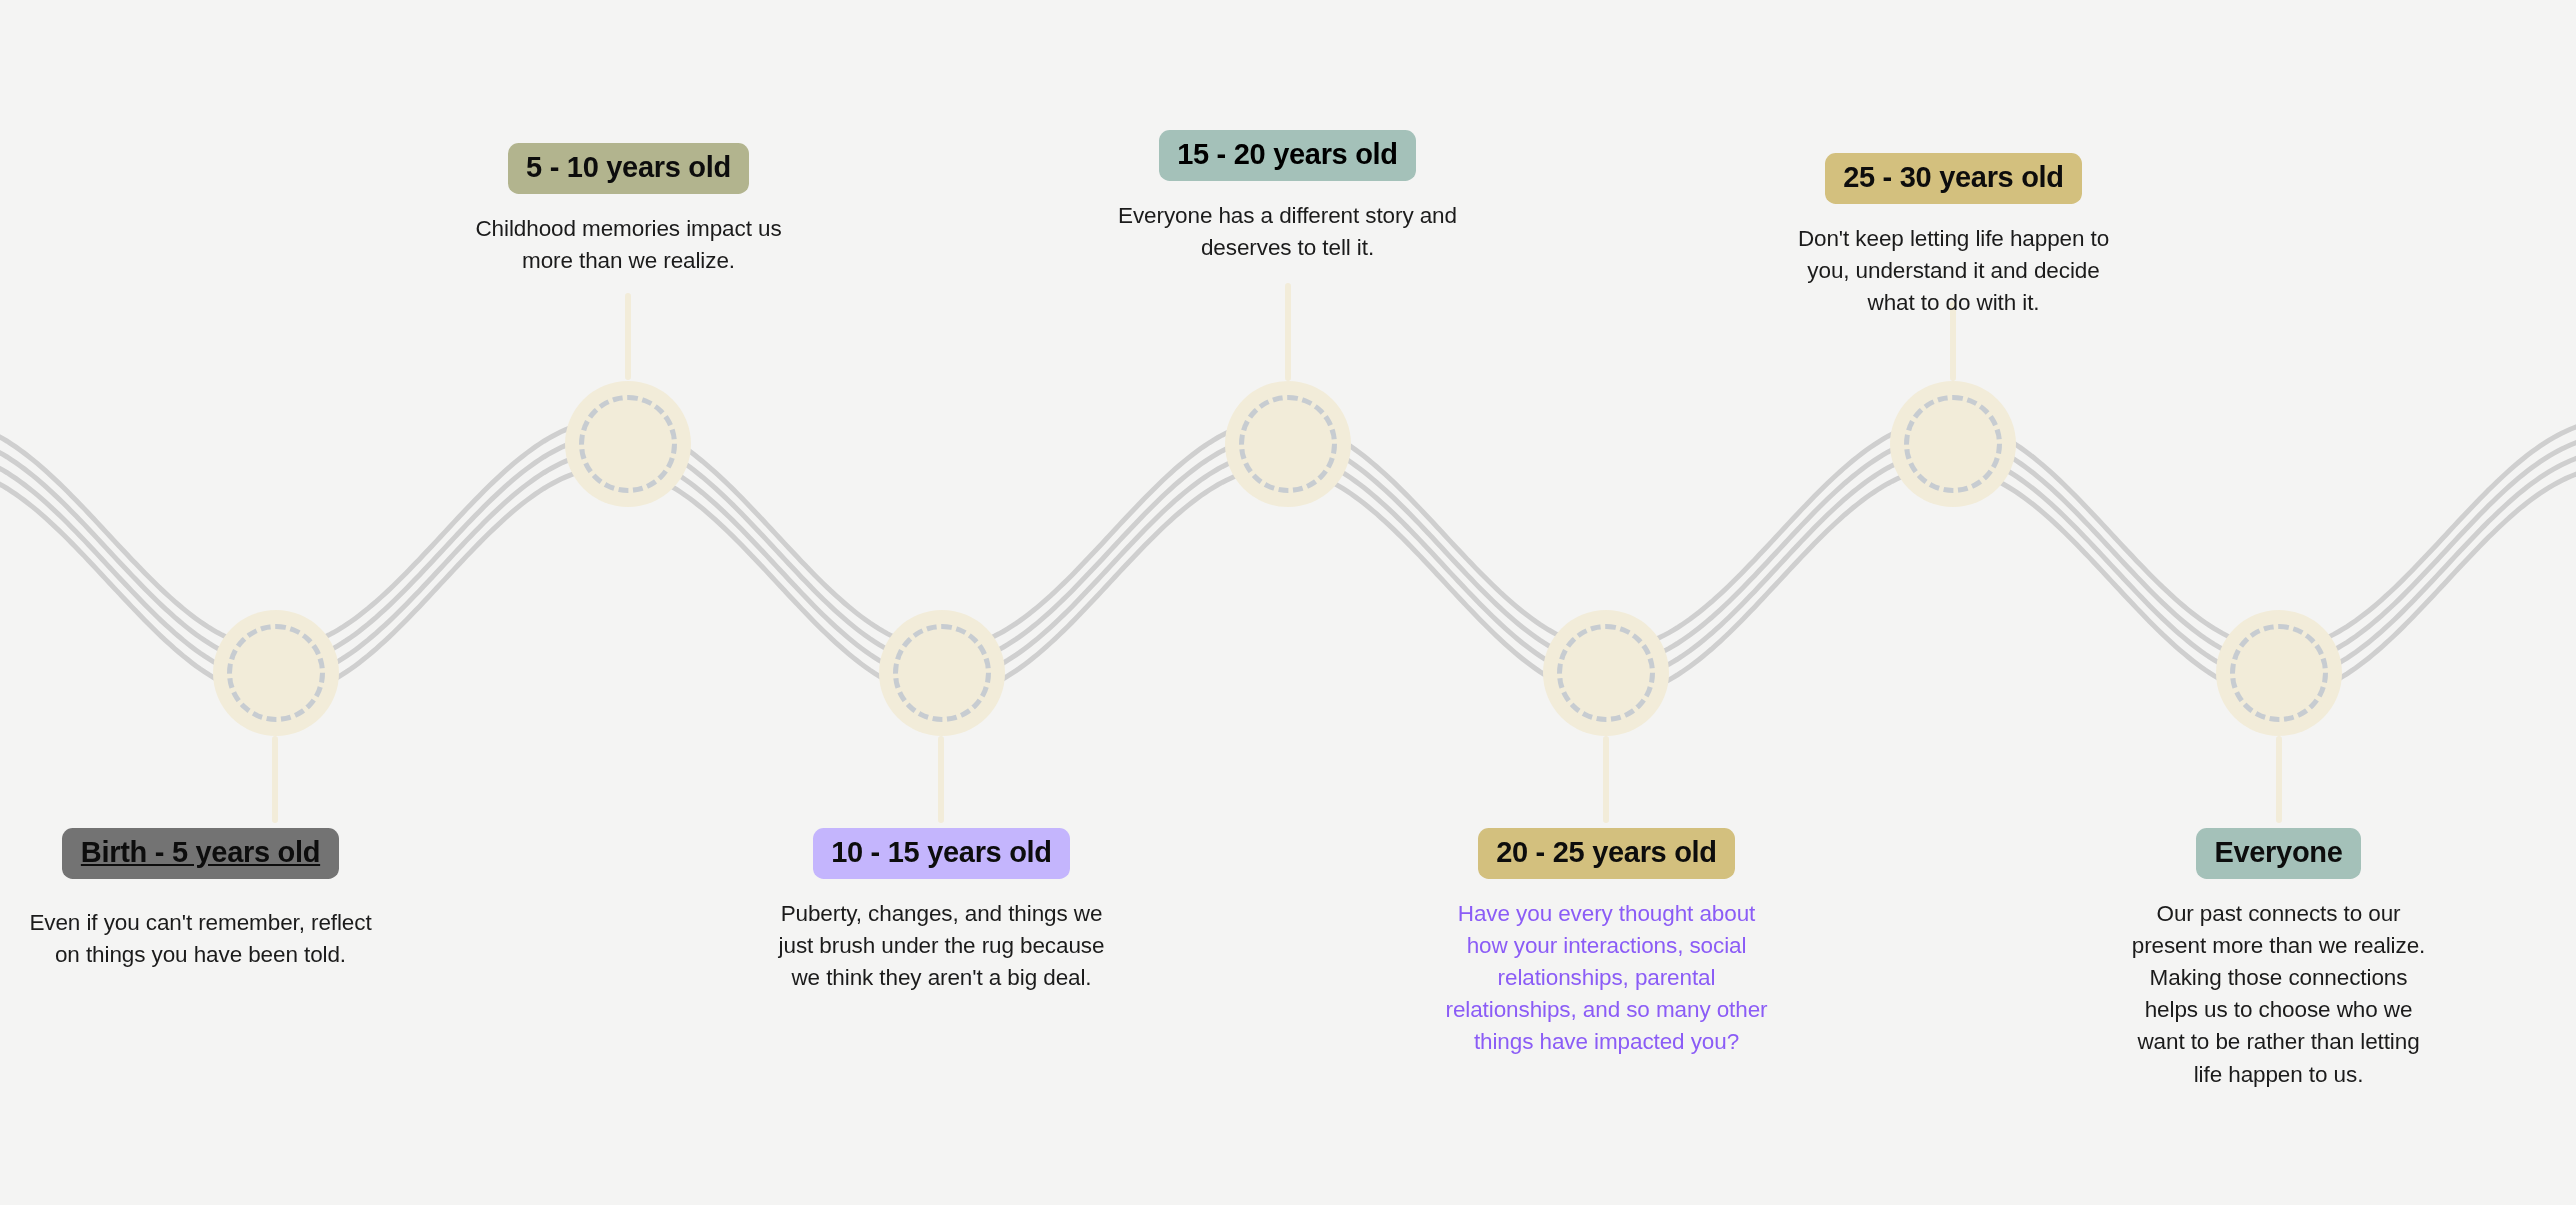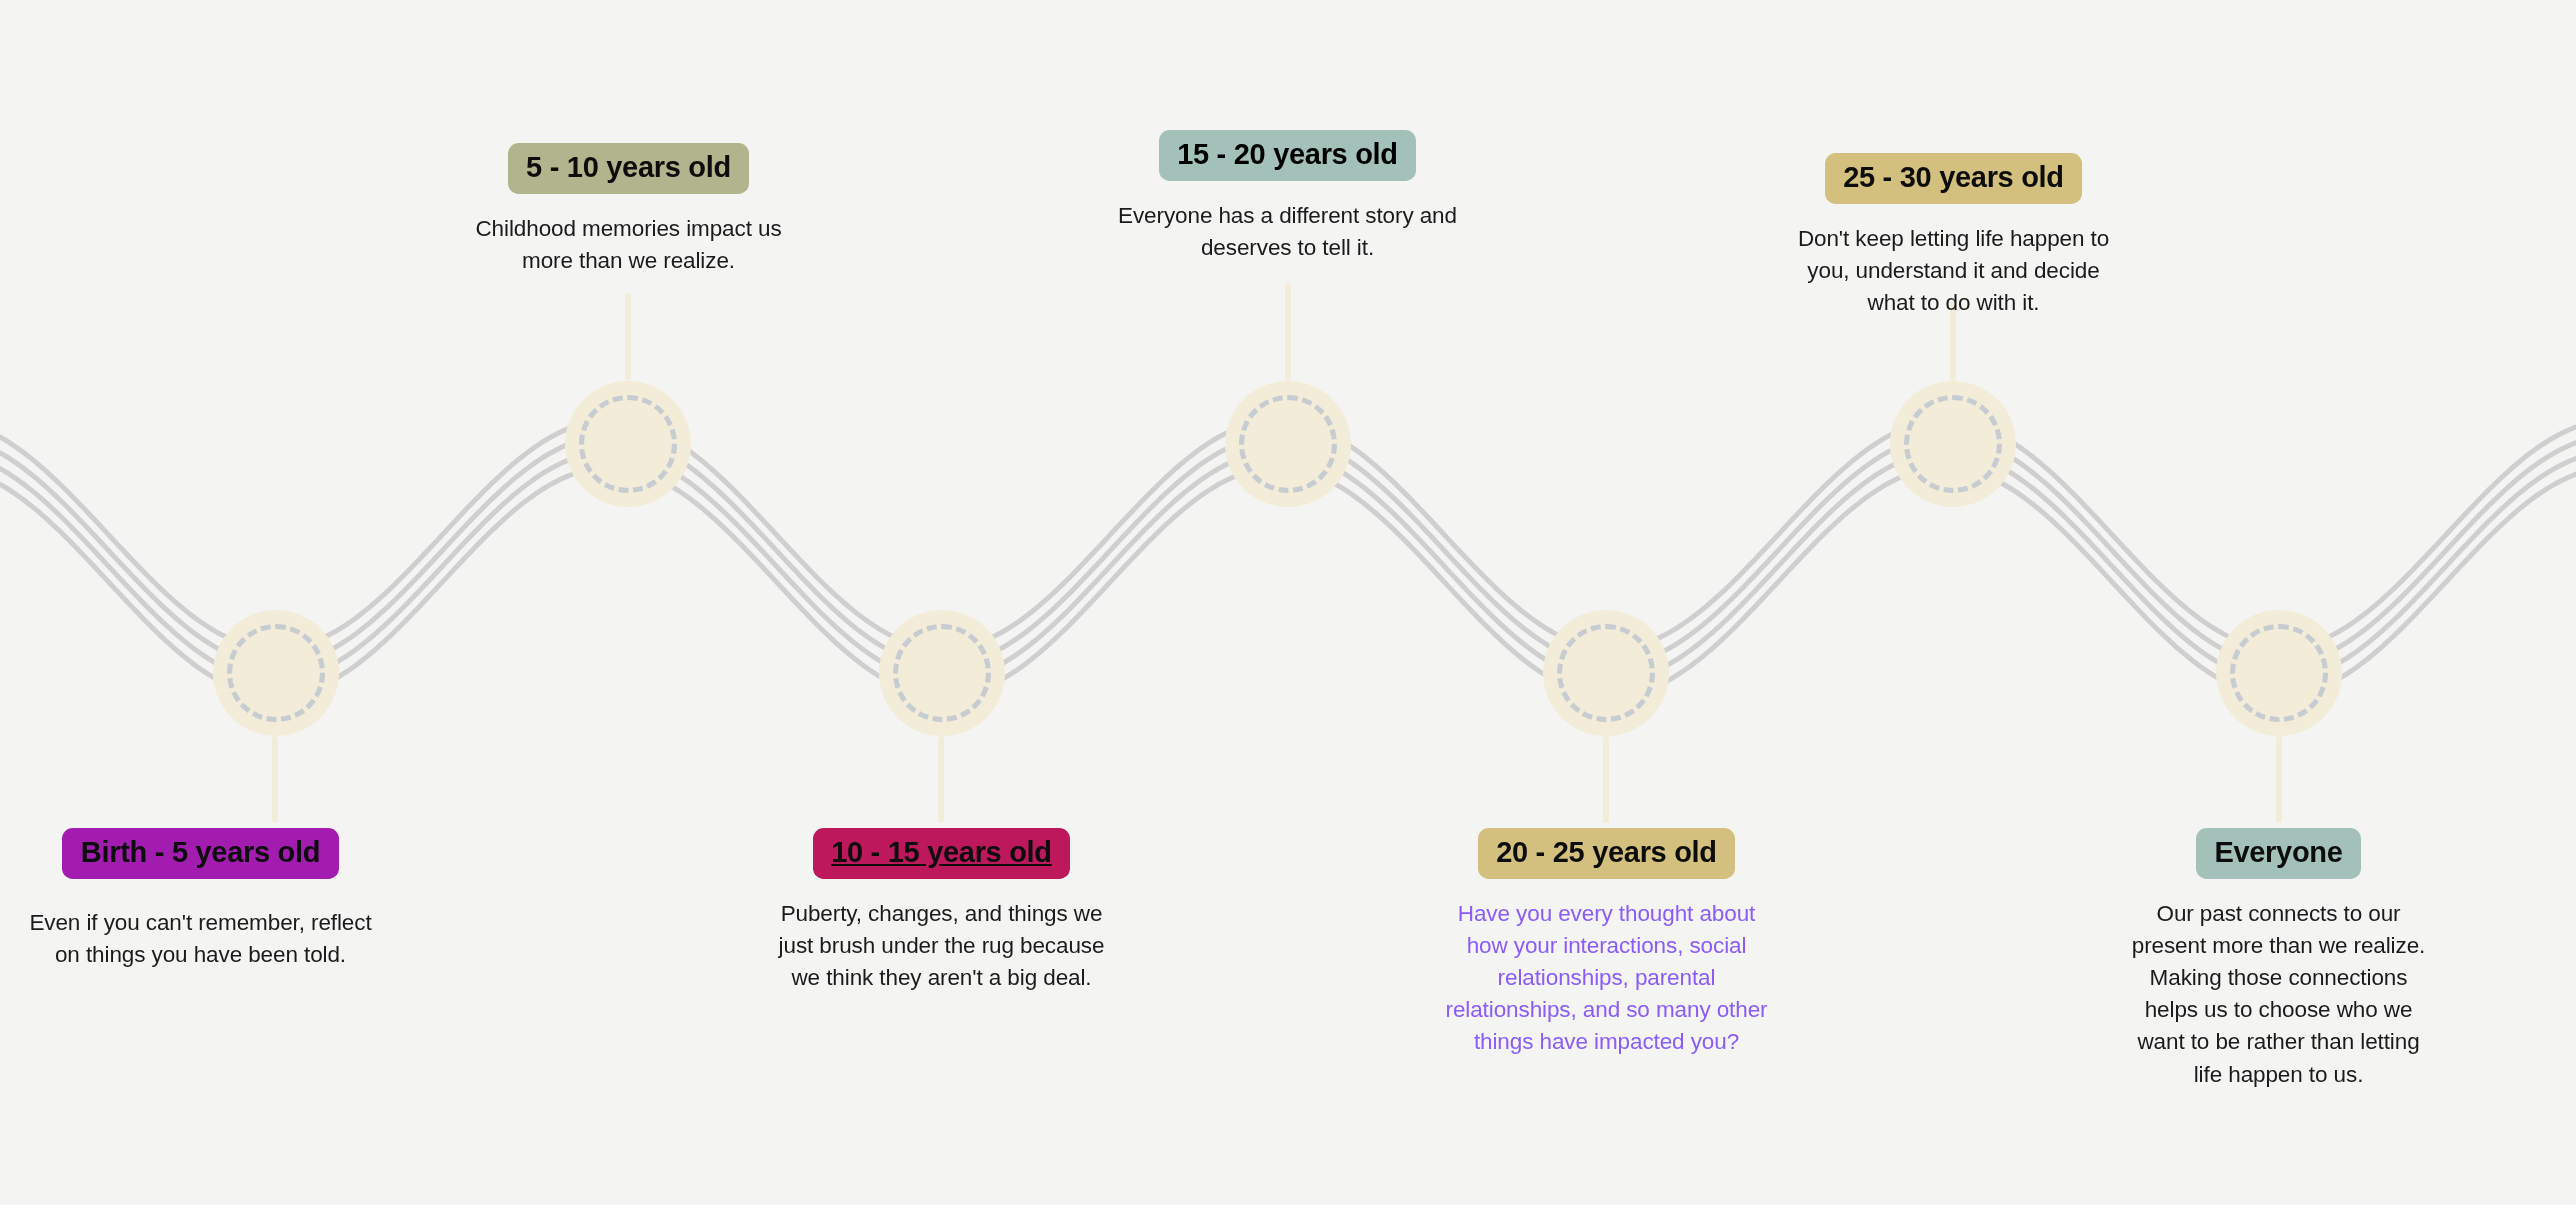--- a/index.html
+++ b/index.html
@@ -104,33 +104,33 @@
         <path d="M-80.0,609.0 L-74.0,609.2 L-68.0,609.7 L-62.0,610.4 L-56.0,611.4 L-50.0,612.6 L-44.0,614.1 L-38.0,615.9 L-32.0,617.9 L-26.0,620.1 L-20.0,622.6 L-14.0,625.3 L-8.0,628.3 L-2.0,631.5 L4.0,634.9 L10.0,638.5 L16.0,642.4 L22.0,646.4 L28.0,650.7 L34.0,655.1 L40.0,659.7 L46.0,664.5 L52.0,669.5 L58.0,674.7 L64.0,680.0 L70.0,685.4 L76.0,691.0 L82.0,696.7 L88.0,702.5 L94.0,708.4 L100.0,714.5 L106.0,720.6 L112.0,726.8 L118.0,733.0 L124.0,739.4 L130.0,745.7 L136.0,752.2 L142.0,758.6 L148.0,765.1 L154.0,771.5 L160.0,778.0 L166.0,784.4 L172.0,790.8 L178.0,797.2 L184.0,803.6 L190.0,809.8 L196.0,816.0 L202.0,822.2 L208.0,828.2 L214.0,834.2 L220.0,840.0 L226.0,845.8 L232.0,851.4 L238.0,856.8 L244.0,862.2 L250.0,867.3 L256.0,872.4 L262.0,877.2 L268.0,881.9 L274.0,886.4 L280.0,890.7 L286.0,894.8 L292.0,898.7 L298.0,902.3 L304.0,905.8 L310.0,909.0 L316.0,912.0 L322.0,914.8 L328.0,917.4 L334.0,919.7 L340.0,921.7 L346.0,923.5 L352.0,925.1 L358.0,926.4 L364.0,927.4 L370.0,928.2 L376.0,928.7 L382.0,929.0 L388.0,929.0 L394.0,928.7 L400.0,928.2 L406.0,927.4 L412.0,926.4 L418.0,925.1 L424.0,923.5 L430.0,921.7 L436.0,919.7 L442.0,917.4 L448.0,914.8 L454.0,912.0 L460.0,909.0 L466.0,905.8 L472.0,902.3 L478.0,898.7 L484.0,894.8 L490.0,890.7 L496.0,886.4 L502.0,881.9 L508.0,877.2 L514.0,872.4 L520.0,867.3 L526.0,862.2 L532.0,856.8 L538.0,851.4 L544.0,845.8 L550.0,840.0 L556.0,834.2 L562.0,828.2 L568.0,822.2 L574.0,816.0 L580.0,809.8 L586.0,803.6 L592.0,797.2 L598.0,790.8 L604.0,784.4 L610.0,778.0 L616.0,771.5 L622.0,765.1 L628.0,758.6 L634.0,752.2 L640.0,745.7 L646.0,739.4 L652.0,733.0 L658.0,726.8 L664.0,720.6 L670.0,714.5 L676.0,708.4 L682.0,702.5 L688.0,696.7 L694.0,691.0 L700.0,685.4 L706.0,680.0 L712.0,674.7 L718.0,669.5 L724.0,664.5 L730.0,659.7 L736.0,655.1 L742.0,650.7 L748.0,646.4 L754.0,642.4 L760.0,638.5 L766.0,634.9 L772.0,631.5 L778.0,628.3 L784.0,625.3 L790.0,622.6 L796.0,620.1 L802.0,617.9 L808.0,615.9 L814.0,614.1 L820.0,612.6 L826.0,611.4 L832.0,610.4 L838.0,609.7 L844.0,609.2 L850.0,609.0 L856.0,609.1 L862.0,609.4 L868.0,610.0 L874.0,610.8 L880.0,611.9 L886.0,613.3 L892.0,614.9 L898.0,616.7 L904.0,618.8 L910.0,621.2 L916.0,623.8 L922.0,626.6 L928.0,629.7 L934.0,633.0 L940.0,636.5 L946.0,640.2 L952.0,644.1 L958.0,648.3 L964.0,652.6 L970.0,657.1 L976.0,661.9 L982.0,666.7 L988.0,671.8 L994.0,677.0 L1000.0,682.4 L1006.0,687.9 L1012.0,693.5 L1018.0,699.3 L1024.0,705.1 L1030.0,711.1 L1036.0,717.2 L1042.0,723.3 L1048.0,729.6 L1054.0,735.9 L1060.0,742.2 L1066.0,748.6 L1072.0,755.0 L1078.0,761.5 L1084.0,767.9 L1090.0,774.4 L1096.0,780.8 L1102.0,787.3 L1108.0,793.7 L1114.0,800.0 L1120.0,806.4 L1126.0,812.6 L1132.0,818.8 L1138.0,824.9 L1144.0,830.9 L1150.0,836.8 L1156.0,842.6 L1162.0,848.3 L1168.0,853.8 L1174.0,859.2 L1180.0,864.5 L1186.0,869.6 L1192.0,874.5 L1198.0,879.3 L1204.0,883.9 L1210.0,888.3 L1216.0,892.5 L1222.0,896.5 L1228.0,900.3 L1234.0,903.9 L1240.0,907.3 L1246.0,910.4 L1252.0,913.3 L1258.0,916.0 L1264.0,918.4 L1270.0,920.6 L1276.0,922.5 L1282.0,924.2 L1288.0,925.7 L1294.0,926.9 L1300.0,927.8 L1306.0,928.4 L1312.0,928.9 L1318.0,929.0 L1324.0,928.9 L1330.0,928.5 L1336.0,927.9 L1342.0,927.0 L1348.0,925.8 L1354.0,924.4 L1360.0,922.7 L1366.0,920.8 L1372.0,918.7 L1378.0,916.3 L1384.0,913.6 L1390.0,910.7 L1396.0,907.6 L1402.0,904.3 L1408.0,900.7 L1414.0,896.9 L1420.0,893.0 L1426.0,888.8 L1432.0,884.4 L1438.0,879.8 L1444.0,875.1 L1450.0,870.2 L1456.0,865.1 L1462.0,859.8 L1468.0,854.4 L1474.0,848.9 L1480.0,843.2 L1486.0,837.4 L1492.0,831.6 L1498.0,825.6 L1504.0,819.5 L1510.0,813.3 L1516.0,807.0 L1522.0,800.7 L1528.0,794.4 L1534.0,788.0 L1540.0,781.6 L1546.0,775.1 L1552.0,768.6 L1558.0,762.2 L1564.0,755.7 L1570.0,749.3 L1576.0,742.9 L1582.0,736.6 L1588.0,730.3 L1594.0,724.0 L1600.0,717.9 L1606.0,711.8 L1612.0,705.8 L1618.0,699.9 L1624.0,694.1 L1630.0,688.5 L1636.0,683.0 L1642.0,677.6 L1648.0,672.4 L1654.0,667.3 L1660.0,662.4 L1666.0,657.7 L1672.0,653.1 L1678.0,648.7 L1684.0,644.6 L1690.0,640.6 L1696.0,636.9 L1702.0,633.3 L1708.0,630.0 L1714.0,626.9 L1720.0,624.1 L1726.0,621.5 L1732.0,619.1 L1738.0,616.9 L1744.0,615.1 L1750.0,613.4 L1756.0,612.0 L1762.0,610.9 L1768.0,610.0 L1774.0,609.4 L1780.0,609.1 L1786.0,609.0 L1792.0,609.2 L1798.0,609.6 L1804.0,610.3 L1810.0,611.3 L1816.0,612.5 L1822.0,613.9 L1828.0,615.7 L1834.0,617.6 L1840.0,619.8 L1846.0,622.3 L1852.0,625.0 L1858.0,627.9 L1864.0,631.1 L1870.0,634.5 L1876.0,638.1 L1882.0,641.9 L1888.0,645.9 L1894.0,650.2 L1900.0,654.6 L1906.0,659.2 L1912.0,664.0 L1918.0,669.0 L1924.0,674.1 L1930.0,679.4 L1936.0,684.8 L1942.0,690.4 L1948.0,696.0 L1954.0,701.9 L1960.0,707.8 L1966.0,713.8 L1972.0,719.9 L1978.0,726.1 L1984.0,732.3 L1990.0,738.7 L1996.0,745.0 L2002.0,751.4 L2008.0,757.9 L2014.0,764.3 L2020.0,770.8 L2026.0,777.3 L2032.0,783.7 L2038.0,790.1 L2044.0,796.5 L2050.0,802.9 L2056.0,809.1 L2062.0,815.4 L2068.0,821.5 L2074.0,827.6 L2080.0,833.5 L2086.0,839.4 L2092.0,845.1 L2098.0,850.8 L2104.0,856.2 L2110.0,861.6 L2116.0,866.8 L2122.0,871.8 L2128.0,876.7 L2134.0,881.4 L2140.0,885.9 L2146.0,890.2 L2152.0,894.3 L2158.0,898.2 L2164.0,901.9 L2170.0,905.4 L2176.0,908.7 L2182.0,911.7 L2188.0,914.5 L2194.0,917.1 L2200.0,919.4 L2206.0,921.5 L2212.0,923.3 L2218.0,924.9 L2224.0,926.2 L2230.0,927.3 L2236.0,928.1 L2242.0,928.7 L2248.0,929.0 L2254.0,929.0 L2260.0,928.7 L2266.0,928.3 L2272.0,927.5 L2278.0,926.5 L2284.0,925.2 L2290.0,923.7 L2296.0,921.9 L2302.0,919.9 L2308.0,917.6 L2314.0,915.1 L2320.0,912.4 L2326.0,909.4 L2332.0,906.2 L2338.0,902.7 L2344.0,899.1 L2350.0,895.2 L2356.0,891.1 L2362.0,886.9 L2368.0,882.4 L2374.0,877.7 L2380.0,872.9 L2386.0,867.9 L2392.0,862.8 L2398.0,857.4 L2404.0,852.0 L2410.0,846.4 L2416.0,840.7 L2422.0,834.8 L2428.0,828.9 L2434.0,822.9 L2440.0,816.7 L2446.0,810.5 L2452.0,804.3 L2458.0,797.9 L2464.0,791.5 L2470.0,785.1 L2476.0,778.7 L2482.0,772.2 L2488.0,765.8 L2494.0,759.3 L2500.0,752.9 L2506.0,746.5 L2512.0,740.1 L2518.0,733.7 L2524.0,727.5 L2530.0,721.3 L2536.0,715.1 L2542.0,709.1 L2548.0,703.2 L2554.0,697.3 L2560.0,691.6 L2566.0,686.0 L2572.0,680.6 L2578.0,675.2 L2584.0,670.1 L2590.0,665.1 L2596.0,660.3 L2602.0,655.6 L2608.0,651.1 L2614.0,646.9 L2620.0,642.8 L2626.0,638.9 L2632.0,635.3 L2638.0,631.8 L2644.0,628.6 L2650.0,625.6 L2656.0,622.9 L2662.0,620.4 L2668.0,618.1 L2674.0,616.1 L2680.0,614.3 L2686.0,612.8 L2692.0,611.5 L2698.0,610.5 L2704.0,609.7 L2710.0,609.3 L2716.0,609.0 L2722.0,609.0 L2728.0,609.3 L2734.0,609.9 L2740.0,610.7 L2746.0,611.8 L2752.0,613.1 L2758.0,614.7 L2764.0,616.5 L2770.0,618.6 L2776.0,620.9 L2782.0,623.5 L2788.0,626.3 L2794.0,629.3 L2800.0,632.6 L2806.0,636.1 L2812.0,639.8 L2818.0,643.7 L2824.0,647.8 L2830.0,652.1 L2836.0,656.6 L2842.0,661.3 L2848.0,666.2 L2854.0,671.2 L2860.0,676.4 L2866.0,681.8 L2872.0,687.2 L2878.0,692.9 L2884.0,698.6 L2890.0,704.5 L2896.0,710.4 L2902.0,716.5 L2908.0,722.6 L2914.0,728.9 L2920.0,735.1 L2926.0,741.5 L2932.0,747.9 L2938.0,754.3 L2944.0,760.7 L2950.0,767.2 L2956.0,773.7 L2962.0,780.1 L2968.0,786.6 L2974.0,793.0 L2980.0,799.3 L2986.0,805.7 L2992.0,811.9 L2998.0,818.1 L3004.0,824.2 L3010.0,830.2 L3016.0,836.1 L3022.0,842.0 L3028.0,847.6 L3034.0,853.2 L3040.0,858.6 L3046.0,863.9 L3052.0,869.0 L3058.0,874.0 L3064.0,878.8 L3070.0,883.4 L3076.0,887.8 L3082.0,892.1 L3088.0,896.1 L3094.0,899.9 L3100.0,903.5 L3106.0,906.9 L3112.0,910.1 L3118.0,913.0 L3124.0,915.7 L3130.0,918.2 L3136.0,920.4 L3142.0,922.3 L3148.0,924.1 L3154.0,925.5 L3160.0,926.7 L3166.0,927.7 L3172.0,928.4 L3178.0,928.8 L3184.0,929.0 L3190.0,928.9 L3196.0,928.6 L3202.0,928.0 L3208.0,927.1 L3214.0,926.0 L3220.0,924.6 L3226.0,922.9 L3232.0,921.1 L3238.0,918.9 L3244.0,916.5 L3250.0,913.9 L3256.0,911.1 L3262.0,908.0 L3268.0,904.7 L3274.0,901.1 L3280.0,897.4 L3286.0,893.4 L3292.0,889.3 L3298.0,884.9 L3304.0,880.3 L3310.0,875.6 L3316.0,870.7 L3322.0,865.6 L3328.0,860.4 L3334.0,855.0 L3340.0,849.5 L3346.0,843.9 L3352.0,838.1 L3358.0,832.2 L3364.0,826.2 L3370.0,820.1 L3376.0,814.0 L3382.0,807.7 L3388.0,801.4 L3394.0,795.1 L3400.0,788.7 L3406.0,782.3 L3412.0,775.8 L3418.0,769.4 L3424.0,762.9 L3430.0,756.4 L3436.0,750.0 L3442.0,743.6 L3448.0,737.3 L3454.0,731.0 L3460.0,724.7 L3466.0,718.5 L3472.0,712.4 L3478.0,706.4 L3484.0,700.6 L3490.0,694.8 L3496.0,689.1 L3502.0,683.6 L3508.0,678.2 L3514.0,672.9 L3520.0,667.8 L3526.0,662.9 L3532.0,658.2 L3538.0,653.6 L3544.0,649.2 L3550.0,645.0 L3556.0,641.1 L3562.0,637.3 L3568.0,633.7 L3574.0,630.4 L3580.0,627.3 L3586.0,624.4 L3592.0,621.7 L3598.0,619.3 L3604.0,617.2 L3610.0,615.3 L3616.0,613.6 L3622.0,612.2 L3628.0,611.0 L3634.0,610.1 L3640.0,609.5 L3646.0,609.1 L3652.0,609.0 L3658.0,609.1 L3664.0,609.6 L3670.0,610.2 L3676.0,611.1 L3682.0,612.3 L3688.0,613.8" stroke="#cfcfcf"></path>
         <path d="M-80.0,631.0 L-74.0,631.2 L-68.0,631.7 L-62.0,632.4 L-56.0,633.4 L-50.0,634.6 L-44.0,636.1 L-38.0,637.9 L-32.0,639.9 L-26.0,642.1 L-20.0,644.6 L-14.0,647.3 L-8.0,650.3 L-2.0,653.5 L4.0,656.9 L10.0,660.5 L16.0,664.4 L22.0,668.4 L28.0,672.7 L34.0,677.1 L40.0,681.7 L46.0,686.5 L52.0,691.5 L58.0,696.7 L64.0,702.0 L70.0,707.4 L76.0,713.0 L82.0,718.7 L88.0,724.5 L94.0,730.4 L100.0,736.5 L106.0,742.6 L112.0,748.8 L118.0,755.0 L124.0,761.4 L130.0,767.7 L136.0,774.2 L142.0,780.6 L148.0,787.1 L154.0,793.5 L160.0,800.0 L166.0,806.4 L172.0,812.8 L178.0,819.2 L184.0,825.6 L190.0,831.8 L196.0,838.0 L202.0,844.2 L208.0,850.2 L214.0,856.2 L220.0,862.0 L226.0,867.8 L232.0,873.4 L238.0,878.8 L244.0,884.2 L250.0,889.3 L256.0,894.4 L262.0,899.2 L268.0,903.9 L274.0,908.4 L280.0,912.7 L286.0,916.8 L292.0,920.7 L298.0,924.3 L304.0,927.8 L310.0,931.0 L316.0,934.0 L322.0,936.8 L328.0,939.4 L334.0,941.7 L340.0,943.7 L346.0,945.5 L352.0,947.1 L358.0,948.4 L364.0,949.4 L370.0,950.2 L376.0,950.7 L382.0,951.0 L388.0,951.0 L394.0,950.7 L400.0,950.2 L406.0,949.4 L412.0,948.4 L418.0,947.1 L424.0,945.5 L430.0,943.7 L436.0,941.7 L442.0,939.4 L448.0,936.8 L454.0,934.0 L460.0,931.0 L466.0,927.8 L472.0,924.3 L478.0,920.7 L484.0,916.8 L490.0,912.7 L496.0,908.4 L502.0,903.9 L508.0,899.2 L514.0,894.4 L520.0,889.3 L526.0,884.2 L532.0,878.8 L538.0,873.4 L544.0,867.8 L550.0,862.0 L556.0,856.2 L562.0,850.2 L568.0,844.2 L574.0,838.0 L580.0,831.8 L586.0,825.6 L592.0,819.2 L598.0,812.8 L604.0,806.4 L610.0,800.0 L616.0,793.5 L622.0,787.1 L628.0,780.6 L634.0,774.2 L640.0,767.7 L646.0,761.4 L652.0,755.0 L658.0,748.8 L664.0,742.6 L670.0,736.5 L676.0,730.4 L682.0,724.5 L688.0,718.7 L694.0,713.0 L700.0,707.4 L706.0,702.0 L712.0,696.7 L718.0,691.5 L724.0,686.5 L730.0,681.7 L736.0,677.1 L742.0,672.7 L748.0,668.4 L754.0,664.4 L760.0,660.5 L766.0,656.9 L772.0,653.5 L778.0,650.3 L784.0,647.3 L790.0,644.6 L796.0,642.1 L802.0,639.9 L808.0,637.9 L814.0,636.1 L820.0,634.6 L826.0,633.4 L832.0,632.4 L838.0,631.7 L844.0,631.2 L850.0,631.0 L856.0,631.1 L862.0,631.4 L868.0,632.0 L874.0,632.8 L880.0,633.9 L886.0,635.3 L892.0,636.9 L898.0,638.7 L904.0,640.8 L910.0,643.2 L916.0,645.8 L922.0,648.6 L928.0,651.7 L934.0,655.0 L940.0,658.5 L946.0,662.2 L952.0,666.1 L958.0,670.3 L964.0,674.6 L970.0,679.1 L976.0,683.9 L982.0,688.7 L988.0,693.8 L994.0,699.0 L1000.0,704.4 L1006.0,709.9 L1012.0,715.5 L1018.0,721.3 L1024.0,727.1 L1030.0,733.1 L1036.0,739.2 L1042.0,745.3 L1048.0,751.6 L1054.0,757.9 L1060.0,764.2 L1066.0,770.6 L1072.0,777.0 L1078.0,783.5 L1084.0,789.9 L1090.0,796.4 L1096.0,802.8 L1102.0,809.3 L1108.0,815.7 L1114.0,822.0 L1120.0,828.4 L1126.0,834.6 L1132.0,840.8 L1138.0,846.9 L1144.0,852.9 L1150.0,858.8 L1156.0,864.6 L1162.0,870.3 L1168.0,875.8 L1174.0,881.2 L1180.0,886.5 L1186.0,891.6 L1192.0,896.5 L1198.0,901.3 L1204.0,905.9 L1210.0,910.3 L1216.0,914.5 L1222.0,918.5 L1228.0,922.3 L1234.0,925.9 L1240.0,929.3 L1246.0,932.4 L1252.0,935.3 L1258.0,938.0 L1264.0,940.4 L1270.0,942.6 L1276.0,944.5 L1282.0,946.2 L1288.0,947.7 L1294.0,948.9 L1300.0,949.8 L1306.0,950.4 L1312.0,950.9 L1318.0,951.0 L1324.0,950.9 L1330.0,950.5 L1336.0,949.9 L1342.0,949.0 L1348.0,947.8 L1354.0,946.4 L1360.0,944.7 L1366.0,942.8 L1372.0,940.7 L1378.0,938.3 L1384.0,935.6 L1390.0,932.7 L1396.0,929.6 L1402.0,926.3 L1408.0,922.7 L1414.0,918.9 L1420.0,915.0 L1426.0,910.8 L1432.0,906.4 L1438.0,901.8 L1444.0,897.1 L1450.0,892.2 L1456.0,887.1 L1462.0,881.8 L1468.0,876.4 L1474.0,870.9 L1480.0,865.2 L1486.0,859.4 L1492.0,853.6 L1498.0,847.6 L1504.0,841.5 L1510.0,835.3 L1516.0,829.0 L1522.0,822.7 L1528.0,816.4 L1534.0,810.0 L1540.0,803.6 L1546.0,797.1 L1552.0,790.6 L1558.0,784.2 L1564.0,777.7 L1570.0,771.3 L1576.0,764.9 L1582.0,758.6 L1588.0,752.3 L1594.0,746.0 L1600.0,739.9 L1606.0,733.8 L1612.0,727.8 L1618.0,721.9 L1624.0,716.1 L1630.0,710.5 L1636.0,705.0 L1642.0,699.6 L1648.0,694.4 L1654.0,689.3 L1660.0,684.4 L1666.0,679.7 L1672.0,675.1 L1678.0,670.7 L1684.0,666.6 L1690.0,662.6 L1696.0,658.9 L1702.0,655.3 L1708.0,652.0 L1714.0,648.9 L1720.0,646.1 L1726.0,643.5 L1732.0,641.1 L1738.0,638.9 L1744.0,637.1 L1750.0,635.4 L1756.0,634.0 L1762.0,632.9 L1768.0,632.0 L1774.0,631.4 L1780.0,631.1 L1786.0,631.0 L1792.0,631.2 L1798.0,631.6 L1804.0,632.3 L1810.0,633.3 L1816.0,634.5 L1822.0,635.9 L1828.0,637.7 L1834.0,639.6 L1840.0,641.8 L1846.0,644.3 L1852.0,647.0 L1858.0,649.9 L1864.0,653.1 L1870.0,656.5 L1876.0,660.1 L1882.0,663.9 L1888.0,667.9 L1894.0,672.2 L1900.0,676.6 L1906.0,681.2 L1912.0,686.0 L1918.0,691.0 L1924.0,696.1 L1930.0,701.4 L1936.0,706.8 L1942.0,712.4 L1948.0,718.0 L1954.0,723.9 L1960.0,729.8 L1966.0,735.8 L1972.0,741.9 L1978.0,748.1 L1984.0,754.3 L1990.0,760.7 L1996.0,767.0 L2002.0,773.4 L2008.0,779.9 L2014.0,786.3 L2020.0,792.8 L2026.0,799.3 L2032.0,805.7 L2038.0,812.1 L2044.0,818.5 L2050.0,824.9 L2056.0,831.1 L2062.0,837.4 L2068.0,843.5 L2074.0,849.6 L2080.0,855.5 L2086.0,861.4 L2092.0,867.1 L2098.0,872.8 L2104.0,878.2 L2110.0,883.6 L2116.0,888.8 L2122.0,893.8 L2128.0,898.7 L2134.0,903.4 L2140.0,907.9 L2146.0,912.2 L2152.0,916.3 L2158.0,920.2 L2164.0,923.9 L2170.0,927.4 L2176.0,930.7 L2182.0,933.7 L2188.0,936.5 L2194.0,939.1 L2200.0,941.4 L2206.0,943.5 L2212.0,945.3 L2218.0,946.9 L2224.0,948.2 L2230.0,949.3 L2236.0,950.1 L2242.0,950.7 L2248.0,951.0 L2254.0,951.0 L2260.0,950.7 L2266.0,950.3 L2272.0,949.5 L2278.0,948.5 L2284.0,947.2 L2290.0,945.7 L2296.0,943.9 L2302.0,941.9 L2308.0,939.6 L2314.0,937.1 L2320.0,934.4 L2326.0,931.4 L2332.0,928.2 L2338.0,924.7 L2344.0,921.1 L2350.0,917.2 L2356.0,913.1 L2362.0,908.9 L2368.0,904.4 L2374.0,899.7 L2380.0,894.9 L2386.0,889.9 L2392.0,884.8 L2398.0,879.4 L2404.0,874.0 L2410.0,868.4 L2416.0,862.7 L2422.0,856.8 L2428.0,850.9 L2434.0,844.9 L2440.0,838.7 L2446.0,832.5 L2452.0,826.3 L2458.0,819.9 L2464.0,813.5 L2470.0,807.1 L2476.0,800.7 L2482.0,794.2 L2488.0,787.8 L2494.0,781.3 L2500.0,774.9 L2506.0,768.5 L2512.0,762.1 L2518.0,755.7 L2524.0,749.5 L2530.0,743.3 L2536.0,737.1 L2542.0,731.1 L2548.0,725.2 L2554.0,719.3 L2560.0,713.6 L2566.0,708.0 L2572.0,702.6 L2578.0,697.2 L2584.0,692.1 L2590.0,687.1 L2596.0,682.3 L2602.0,677.6 L2608.0,673.1 L2614.0,668.9 L2620.0,664.8 L2626.0,660.9 L2632.0,657.3 L2638.0,653.8 L2644.0,650.6 L2650.0,647.6 L2656.0,644.9 L2662.0,642.4 L2668.0,640.1 L2674.0,638.1 L2680.0,636.3 L2686.0,634.8 L2692.0,633.5 L2698.0,632.5 L2704.0,631.7 L2710.0,631.3 L2716.0,631.0 L2722.0,631.0 L2728.0,631.3 L2734.0,631.9 L2740.0,632.7 L2746.0,633.8 L2752.0,635.1 L2758.0,636.7 L2764.0,638.5 L2770.0,640.6 L2776.0,642.9 L2782.0,645.5 L2788.0,648.3 L2794.0,651.3 L2800.0,654.6 L2806.0,658.1 L2812.0,661.8 L2818.0,665.7 L2824.0,669.8 L2830.0,674.1 L2836.0,678.6 L2842.0,683.3 L2848.0,688.2 L2854.0,693.2 L2860.0,698.4 L2866.0,703.8 L2872.0,709.2 L2878.0,714.9 L2884.0,720.6 L2890.0,726.5 L2896.0,732.4 L2902.0,738.5 L2908.0,744.6 L2914.0,750.9 L2920.0,757.1 L2926.0,763.5 L2932.0,769.9 L2938.0,776.3 L2944.0,782.7 L2950.0,789.2 L2956.0,795.7 L2962.0,802.1 L2968.0,808.6 L2974.0,815.0 L2980.0,821.3 L2986.0,827.7 L2992.0,833.9 L2998.0,840.1 L3004.0,846.2 L3010.0,852.2 L3016.0,858.1 L3022.0,864.0 L3028.0,869.6 L3034.0,875.2 L3040.0,880.6 L3046.0,885.9 L3052.0,891.0 L3058.0,896.0 L3064.0,900.8 L3070.0,905.4 L3076.0,909.8 L3082.0,914.1 L3088.0,918.1 L3094.0,921.9 L3100.0,925.5 L3106.0,928.9 L3112.0,932.1 L3118.0,935.0 L3124.0,937.7 L3130.0,940.2 L3136.0,942.4 L3142.0,944.3 L3148.0,946.1 L3154.0,947.5 L3160.0,948.7 L3166.0,949.7 L3172.0,950.4 L3178.0,950.8 L3184.0,951.0 L3190.0,950.9 L3196.0,950.6 L3202.0,950.0 L3208.0,949.1 L3214.0,948.0 L3220.0,946.6 L3226.0,944.9 L3232.0,943.1 L3238.0,940.9 L3244.0,938.5 L3250.0,935.9 L3256.0,933.1 L3262.0,930.0 L3268.0,926.7 L3274.0,923.1 L3280.0,919.4 L3286.0,915.4 L3292.0,911.3 L3298.0,906.9 L3304.0,902.3 L3310.0,897.6 L3316.0,892.7 L3322.0,887.6 L3328.0,882.4 L3334.0,877.0 L3340.0,871.5 L3346.0,865.9 L3352.0,860.1 L3358.0,854.2 L3364.0,848.2 L3370.0,842.1 L3376.0,836.0 L3382.0,829.7 L3388.0,823.4 L3394.0,817.1 L3400.0,810.7 L3406.0,804.3 L3412.0,797.8 L3418.0,791.4 L3424.0,784.9 L3430.0,778.4 L3436.0,772.0 L3442.0,765.6 L3448.0,759.3 L3454.0,753.0 L3460.0,746.7 L3466.0,740.5 L3472.0,734.4 L3478.0,728.4 L3484.0,722.6 L3490.0,716.8 L3496.0,711.1 L3502.0,705.6 L3508.0,700.2 L3514.0,694.9 L3520.0,689.8 L3526.0,684.9 L3532.0,680.2 L3538.0,675.6 L3544.0,671.2 L3550.0,667.0 L3556.0,663.1 L3562.0,659.3 L3568.0,655.7 L3574.0,652.4 L3580.0,649.3 L3586.0,646.4 L3592.0,643.7 L3598.0,641.3 L3604.0,639.2 L3610.0,637.3 L3616.0,635.6 L3622.0,634.2 L3628.0,633.0 L3634.0,632.1 L3640.0,631.5 L3646.0,631.1 L3652.0,631.0 L3658.0,631.1 L3664.0,631.6 L3670.0,632.2 L3676.0,633.1 L3682.0,634.3 L3688.0,635.8" stroke="#cfcfcf"></path>
         <path d="M-80.0,653.0 L-74.0,653.2 L-68.0,653.7 L-62.0,654.4 L-56.0,655.4 L-50.0,656.6 L-44.0,658.1 L-38.0,659.9 L-32.0,661.9 L-26.0,664.1 L-20.0,666.6 L-14.0,669.3 L-8.0,672.3 L-2.0,675.5 L4.0,678.9 L10.0,682.5 L16.0,686.4 L22.0,690.4 L28.0,694.7 L34.0,699.1 L40.0,703.7 L46.0,708.5 L52.0,713.5 L58.0,718.7 L64.0,724.0 L70.0,729.4 L76.0,735.0 L82.0,740.7 L88.0,746.5 L94.0,752.4 L100.0,758.5 L106.0,764.6 L112.0,770.8 L118.0,777.0 L124.0,783.4 L130.0,789.7 L136.0,796.2 L142.0,802.6 L148.0,809.1 L154.0,815.5 L160.0,822.0 L166.0,828.4 L172.0,834.8 L178.0,841.2 L184.0,847.6 L190.0,853.8 L196.0,860.0 L202.0,866.2 L208.0,872.2 L214.0,878.2 L220.0,884.0 L226.0,889.8 L232.0,895.4 L238.0,900.8 L244.0,906.2 L250.0,911.3 L256.0,916.4 L262.0,921.2 L268.0,925.9 L274.0,930.4 L280.0,934.7 L286.0,938.8 L292.0,942.7 L298.0,946.3 L304.0,949.8 L310.0,953.0 L316.0,956.0 L322.0,958.8 L328.0,961.4 L334.0,963.7 L340.0,965.7 L346.0,967.5 L352.0,969.1 L358.0,970.4 L364.0,971.4 L370.0,972.2 L376.0,972.7 L382.0,973.0 L388.0,973.0 L394.0,972.7 L400.0,972.2 L406.0,971.4 L412.0,970.4 L418.0,969.1 L424.0,967.5 L430.0,965.7 L436.0,963.7 L442.0,961.4 L448.0,958.8 L454.0,956.0 L460.0,953.0 L466.0,949.8 L472.0,946.3 L478.0,942.7 L484.0,938.8 L490.0,934.7 L496.0,930.4 L502.0,925.9 L508.0,921.2 L514.0,916.4 L520.0,911.3 L526.0,906.2 L532.0,900.8 L538.0,895.4 L544.0,889.8 L550.0,884.0 L556.0,878.2 L562.0,872.2 L568.0,866.2 L574.0,860.0 L580.0,853.8 L586.0,847.6 L592.0,841.2 L598.0,834.8 L604.0,828.4 L610.0,822.0 L616.0,815.5 L622.0,809.1 L628.0,802.6 L634.0,796.2 L640.0,789.7 L646.0,783.4 L652.0,777.0 L658.0,770.8 L664.0,764.6 L670.0,758.5 L676.0,752.4 L682.0,746.5 L688.0,740.7 L694.0,735.0 L700.0,729.4 L706.0,724.0 L712.0,718.7 L718.0,713.5 L724.0,708.5 L730.0,703.7 L736.0,699.1 L742.0,694.7 L748.0,690.4 L754.0,686.4 L760.0,682.5 L766.0,678.9 L772.0,675.5 L778.0,672.3 L784.0,669.3 L790.0,666.6 L796.0,664.1 L802.0,661.9 L808.0,659.9 L814.0,658.1 L820.0,656.6 L826.0,655.4 L832.0,654.4 L838.0,653.7 L844.0,653.2 L850.0,653.0 L856.0,653.1 L862.0,653.4 L868.0,654.0 L874.0,654.8 L880.0,655.9 L886.0,657.3 L892.0,658.9 L898.0,660.7 L904.0,662.8 L910.0,665.2 L916.0,667.8 L922.0,670.6 L928.0,673.7 L934.0,677.0 L940.0,680.5 L946.0,684.2 L952.0,688.1 L958.0,692.3 L964.0,696.6 L970.0,701.1 L976.0,705.9 L982.0,710.7 L988.0,715.8 L994.0,721.0 L1000.0,726.4 L1006.0,731.9 L1012.0,737.5 L1018.0,743.3 L1024.0,749.1 L1030.0,755.1 L1036.0,761.2 L1042.0,767.3 L1048.0,773.6 L1054.0,779.9 L1060.0,786.2 L1066.0,792.6 L1072.0,799.0 L1078.0,805.5 L1084.0,811.9 L1090.0,818.4 L1096.0,824.8 L1102.0,831.3 L1108.0,837.7 L1114.0,844.0 L1120.0,850.4 L1126.0,856.6 L1132.0,862.8 L1138.0,868.9 L1144.0,874.9 L1150.0,880.8 L1156.0,886.6 L1162.0,892.3 L1168.0,897.8 L1174.0,903.2 L1180.0,908.5 L1186.0,913.6 L1192.0,918.5 L1198.0,923.3 L1204.0,927.9 L1210.0,932.3 L1216.0,936.5 L1222.0,940.5 L1228.0,944.3 L1234.0,947.9 L1240.0,951.3 L1246.0,954.4 L1252.0,957.3 L1258.0,960.0 L1264.0,962.4 L1270.0,964.6 L1276.0,966.5 L1282.0,968.2 L1288.0,969.7 L1294.0,970.9 L1300.0,971.8 L1306.0,972.4 L1312.0,972.9 L1318.0,973.0 L1324.0,972.9 L1330.0,972.5 L1336.0,971.9 L1342.0,971.0 L1348.0,969.8 L1354.0,968.4 L1360.0,966.7 L1366.0,964.8 L1372.0,962.7 L1378.0,960.3 L1384.0,957.6 L1390.0,954.7 L1396.0,951.6 L1402.0,948.3 L1408.0,944.7 L1414.0,940.9 L1420.0,937.0 L1426.0,932.8 L1432.0,928.4 L1438.0,923.8 L1444.0,919.1 L1450.0,914.2 L1456.0,909.1 L1462.0,903.8 L1468.0,898.4 L1474.0,892.9 L1480.0,887.2 L1486.0,881.4 L1492.0,875.6 L1498.0,869.6 L1504.0,863.5 L1510.0,857.3 L1516.0,851.0 L1522.0,844.7 L1528.0,838.4 L1534.0,832.0 L1540.0,825.6 L1546.0,819.1 L1552.0,812.6 L1558.0,806.2 L1564.0,799.7 L1570.0,793.3 L1576.0,786.9 L1582.0,780.6 L1588.0,774.3 L1594.0,768.0 L1600.0,761.9 L1606.0,755.8 L1612.0,749.8 L1618.0,743.9 L1624.0,738.1 L1630.0,732.5 L1636.0,727.0 L1642.0,721.6 L1648.0,716.4 L1654.0,711.3 L1660.0,706.4 L1666.0,701.7 L1672.0,697.1 L1678.0,692.7 L1684.0,688.6 L1690.0,684.6 L1696.0,680.9 L1702.0,677.3 L1708.0,674.0 L1714.0,670.9 L1720.0,668.1 L1726.0,665.5 L1732.0,663.1 L1738.0,660.9 L1744.0,659.1 L1750.0,657.4 L1756.0,656.0 L1762.0,654.9 L1768.0,654.0 L1774.0,653.4 L1780.0,653.1 L1786.0,653.0 L1792.0,653.2 L1798.0,653.6 L1804.0,654.3 L1810.0,655.3 L1816.0,656.5 L1822.0,657.9 L1828.0,659.7 L1834.0,661.6 L1840.0,663.8 L1846.0,666.3 L1852.0,669.0 L1858.0,671.9 L1864.0,675.1 L1870.0,678.5 L1876.0,682.1 L1882.0,685.9 L1888.0,689.9 L1894.0,694.2 L1900.0,698.6 L1906.0,703.2 L1912.0,708.0 L1918.0,713.0 L1924.0,718.1 L1930.0,723.4 L1936.0,728.8 L1942.0,734.4 L1948.0,740.0 L1954.0,745.9 L1960.0,751.8 L1966.0,757.8 L1972.0,763.9 L1978.0,770.1 L1984.0,776.3 L1990.0,782.7 L1996.0,789.0 L2002.0,795.4 L2008.0,801.9 L2014.0,808.3 L2020.0,814.8 L2026.0,821.3 L2032.0,827.7 L2038.0,834.1 L2044.0,840.5 L2050.0,846.9 L2056.0,853.1 L2062.0,859.4 L2068.0,865.5 L2074.0,871.6 L2080.0,877.5 L2086.0,883.4 L2092.0,889.1 L2098.0,894.8 L2104.0,900.2 L2110.0,905.6 L2116.0,910.8 L2122.0,915.8 L2128.0,920.7 L2134.0,925.4 L2140.0,929.9 L2146.0,934.2 L2152.0,938.3 L2158.0,942.2 L2164.0,945.9 L2170.0,949.4 L2176.0,952.7 L2182.0,955.7 L2188.0,958.5 L2194.0,961.1 L2200.0,963.4 L2206.0,965.5 L2212.0,967.3 L2218.0,968.9 L2224.0,970.2 L2230.0,971.3 L2236.0,972.1 L2242.0,972.7 L2248.0,973.0 L2254.0,973.0 L2260.0,972.7 L2266.0,972.3 L2272.0,971.5 L2278.0,970.5 L2284.0,969.2 L2290.0,967.7 L2296.0,965.9 L2302.0,963.9 L2308.0,961.6 L2314.0,959.1 L2320.0,956.4 L2326.0,953.4 L2332.0,950.2 L2338.0,946.7 L2344.0,943.1 L2350.0,939.2 L2356.0,935.1 L2362.0,930.9 L2368.0,926.4 L2374.0,921.7 L2380.0,916.9 L2386.0,911.9 L2392.0,906.8 L2398.0,901.4 L2404.0,896.0 L2410.0,890.4 L2416.0,884.7 L2422.0,878.8 L2428.0,872.9 L2434.0,866.9 L2440.0,860.7 L2446.0,854.5 L2452.0,848.3 L2458.0,841.9 L2464.0,835.5 L2470.0,829.1 L2476.0,822.7 L2482.0,816.2 L2488.0,809.8 L2494.0,803.3 L2500.0,796.9 L2506.0,790.5 L2512.0,784.1 L2518.0,777.7 L2524.0,771.5 L2530.0,765.3 L2536.0,759.1 L2542.0,753.1 L2548.0,747.2 L2554.0,741.3 L2560.0,735.6 L2566.0,730.0 L2572.0,724.6 L2578.0,719.2 L2584.0,714.1 L2590.0,709.1 L2596.0,704.3 L2602.0,699.6 L2608.0,695.1 L2614.0,690.9 L2620.0,686.8 L2626.0,682.9 L2632.0,679.3 L2638.0,675.8 L2644.0,672.6 L2650.0,669.6 L2656.0,666.9 L2662.0,664.4 L2668.0,662.1 L2674.0,660.1 L2680.0,658.3 L2686.0,656.8 L2692.0,655.5 L2698.0,654.5 L2704.0,653.7 L2710.0,653.3 L2716.0,653.0 L2722.0,653.0 L2728.0,653.3 L2734.0,653.9 L2740.0,654.7 L2746.0,655.8 L2752.0,657.1 L2758.0,658.7 L2764.0,660.5 L2770.0,662.6 L2776.0,664.9 L2782.0,667.5 L2788.0,670.3 L2794.0,673.3 L2800.0,676.6 L2806.0,680.1 L2812.0,683.8 L2818.0,687.7 L2824.0,691.8 L2830.0,696.1 L2836.0,700.6 L2842.0,705.3 L2848.0,710.2 L2854.0,715.2 L2860.0,720.4 L2866.0,725.8 L2872.0,731.2 L2878.0,736.9 L2884.0,742.6 L2890.0,748.5 L2896.0,754.4 L2902.0,760.5 L2908.0,766.6 L2914.0,772.9 L2920.0,779.1 L2926.0,785.5 L2932.0,791.9 L2938.0,798.3 L2944.0,804.7 L2950.0,811.2 L2956.0,817.7 L2962.0,824.1 L2968.0,830.6 L2974.0,837.0 L2980.0,843.3 L2986.0,849.7 L2992.0,855.9 L2998.0,862.1 L3004.0,868.2 L3010.0,874.2 L3016.0,880.1 L3022.0,886.0 L3028.0,891.6 L3034.0,897.2 L3040.0,902.6 L3046.0,907.9 L3052.0,913.0 L3058.0,918.0 L3064.0,922.8 L3070.0,927.4 L3076.0,931.8 L3082.0,936.1 L3088.0,940.1 L3094.0,943.9 L3100.0,947.5 L3106.0,950.9 L3112.0,954.1 L3118.0,957.0 L3124.0,959.7 L3130.0,962.2 L3136.0,964.4 L3142.0,966.3 L3148.0,968.1 L3154.0,969.5 L3160.0,970.7 L3166.0,971.7 L3172.0,972.4 L3178.0,972.8 L3184.0,973.0 L3190.0,972.9 L3196.0,972.6 L3202.0,972.0 L3208.0,971.1 L3214.0,970.0 L3220.0,968.6 L3226.0,966.9 L3232.0,965.1 L3238.0,962.9 L3244.0,960.5 L3250.0,957.9 L3256.0,955.1 L3262.0,952.0 L3268.0,948.7 L3274.0,945.1 L3280.0,941.4 L3286.0,937.4 L3292.0,933.3 L3298.0,928.9 L3304.0,924.3 L3310.0,919.6 L3316.0,914.7 L3322.0,909.6 L3328.0,904.4 L3334.0,899.0 L3340.0,893.5 L3346.0,887.9 L3352.0,882.1 L3358.0,876.2 L3364.0,870.2 L3370.0,864.1 L3376.0,858.0 L3382.0,851.7 L3388.0,845.4 L3394.0,839.1 L3400.0,832.7 L3406.0,826.3 L3412.0,819.8 L3418.0,813.4 L3424.0,806.9 L3430.0,800.4 L3436.0,794.0 L3442.0,787.6 L3448.0,781.3 L3454.0,775.0 L3460.0,768.7 L3466.0,762.5 L3472.0,756.4 L3478.0,750.4 L3484.0,744.6 L3490.0,738.8 L3496.0,733.1 L3502.0,727.6 L3508.0,722.2 L3514.0,716.9 L3520.0,711.8 L3526.0,706.9 L3532.0,702.2 L3538.0,697.6 L3544.0,693.2 L3550.0,689.0 L3556.0,685.1 L3562.0,681.3 L3568.0,677.7 L3574.0,674.4 L3580.0,671.3 L3586.0,668.4 L3592.0,665.7 L3598.0,663.3 L3604.0,661.2 L3610.0,659.3 L3616.0,657.6 L3622.0,656.2 L3628.0,655.0 L3634.0,654.1 L3640.0,653.5 L3646.0,653.1 L3652.0,653.0 L3658.0,653.1 L3664.0,653.6 L3670.0,654.2 L3676.0,655.1 L3682.0,656.3 L3688.0,657.8" stroke="#cfcfcf"></path>
       </g>
   </svg>
 
   <div id="nodes-layer">
       <div class="stem" style="left: 272px; top: 736px; height: 87px; background: rgb(242, 236, 217);"></div>
       <div class="circle" style="left: 213px; top: 610px; background: rgb(242, 236, 217);"></div>
       <div class="textblock" style="left: 29px; top: 828px; width: 343px;">
-        <div class="pill" style="background: #a21caf; color: rgb(13, 13, 13);">Birth - 5 years old</div>
+        <div class="pill" style="background: #737373; color: rgb(13, 13, 13); text-decoration: underline;">Birth - 5 years old</div>
         <div class="desc" style="width: 343px; color: rgb(27, 27, 27); margin-top: 28px;">Even if you can't remember, reflect on things you have been told.</div>
       </div>
       <div class="stem" style="left: 625px; top: 293px; height: 87px; background: rgb(242, 236, 217);"></div>
       <div class="circle" style="left: 565px; top: 381px; background: rgb(242, 236, 217);"></div>
       <div class="textblock" style="left: 457px; top: 143px; width: 343px;">
         <div class="pill" style="background: rgb(178, 180, 142); color: rgb(13, 13, 13);">5 - 10 years old</div>
         <div class="desc" style="width: 343px; color: rgb(27, 27, 27);">Childhood memories impact us more than we realize.</div>
       </div>
       <div class="stem" style="left: 938px; top: 736px; height: 87px; background: rgb(242, 236, 217);"></div>
       <div class="circle" style="left: 879px; top: 610px; background: rgb(242, 236, 217);"></div>
       <div class="textblock" style="left: 766px; top: 828px; width: 351px;">
-        <div class="pill" style="background: #be185d; color: rgb(13, 13, 13); text-decoration: underline;">10 - 15 years old</div>
+        <div class="pill" style="background: #c4b5fd; color: rgb(13, 13, 13);">10 - 15 years old</div>
         <div class="desc" style="width: 343px; color: rgb(27, 27, 27);">Puberty, changes, and things we just brush under the rug because we think they aren't a big deal.</div>
       </div>
       <div class="stem" style="left: 1285px; top: 283px; height: 98px; background: rgb(242, 236, 217);"></div>
       <div class="circle" style="left: 1225px; top: 381px; background: rgb(242, 236, 217);"></div>
       <div class="textblock" style="left: 1116px; top: 130px; width: 343px;">
         <div class="pill" style="background: rgb(164, 193, 185); color: #000000;">15 - 20 years old</div>
         <div class="desc" style="width: 343px; color: rgb(27, 27, 27);">Everyone has a different story and deserves to tell it.</div>
       </div>
       <div class="stem" style="left: 1603px; top: 736px; height: 87px; background: rgb(242, 236, 217);"></div>
       <div class="circle" style="left: 1543px; top: 610px; background: rgb(242, 236, 217);"></div>

